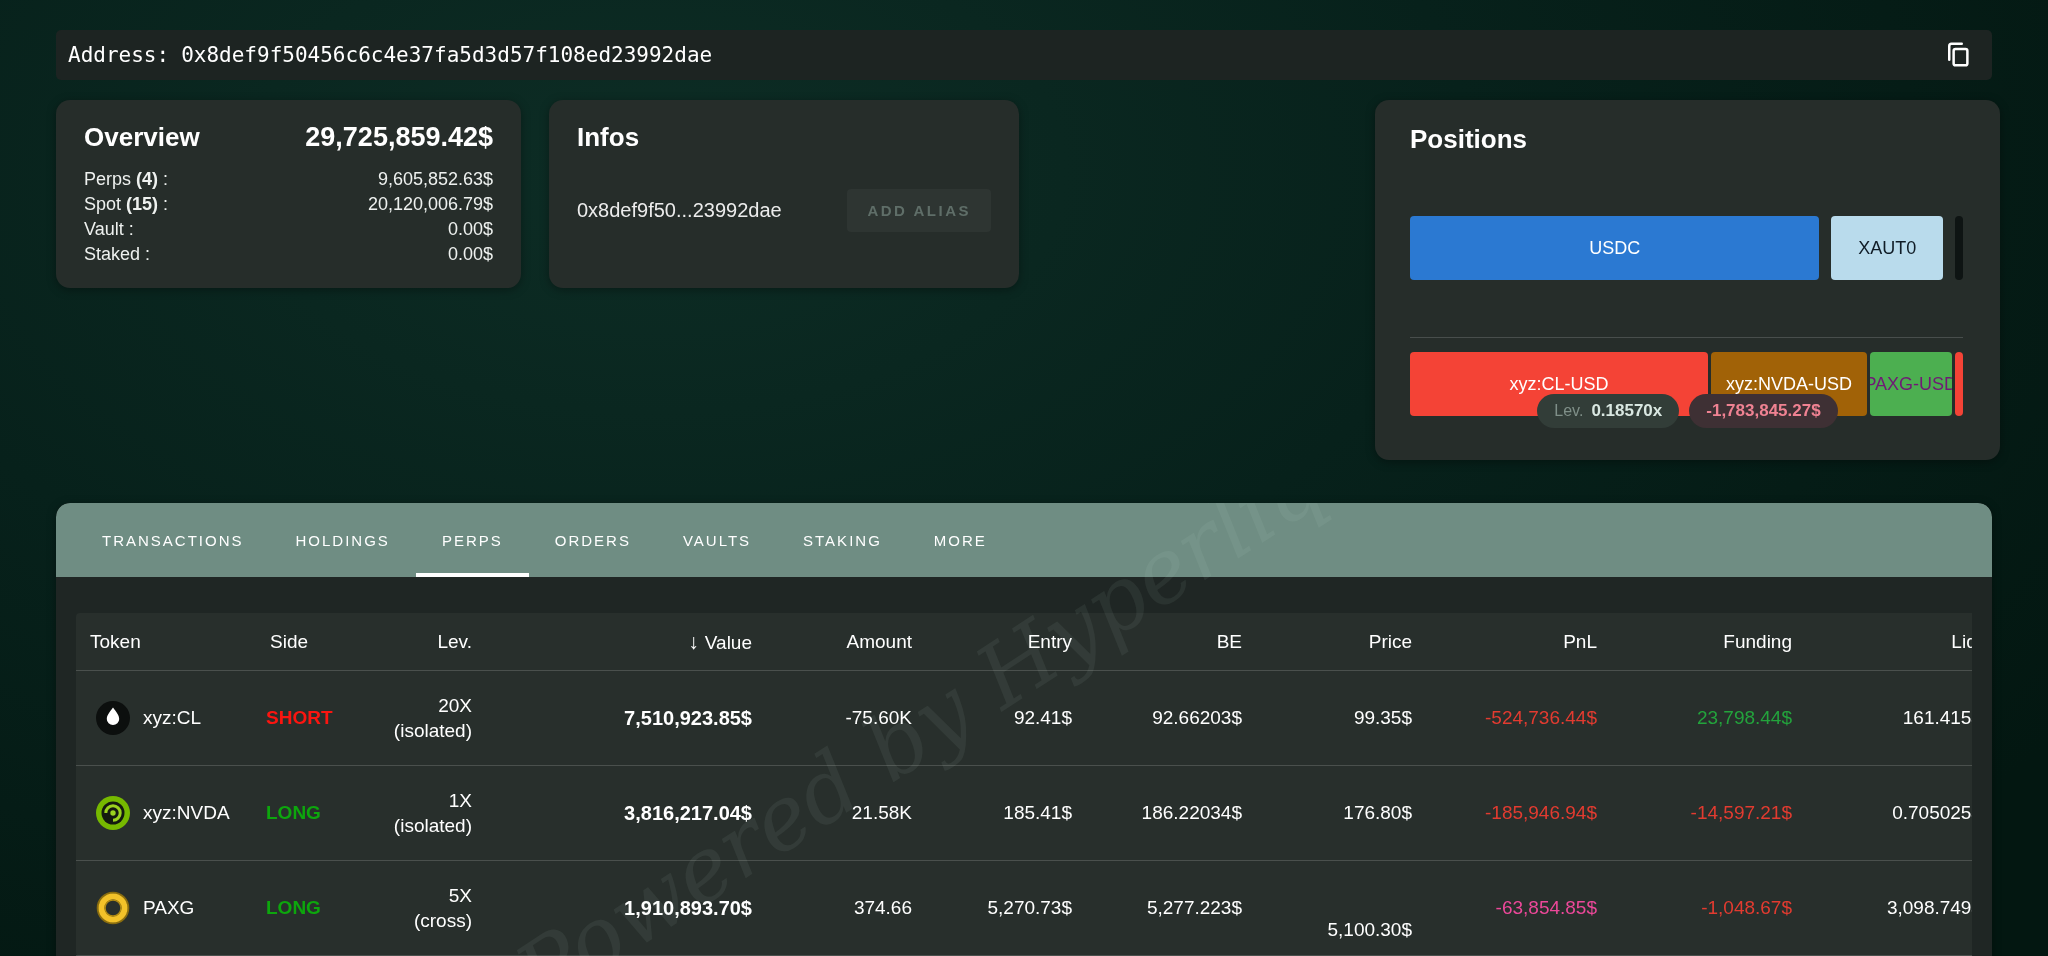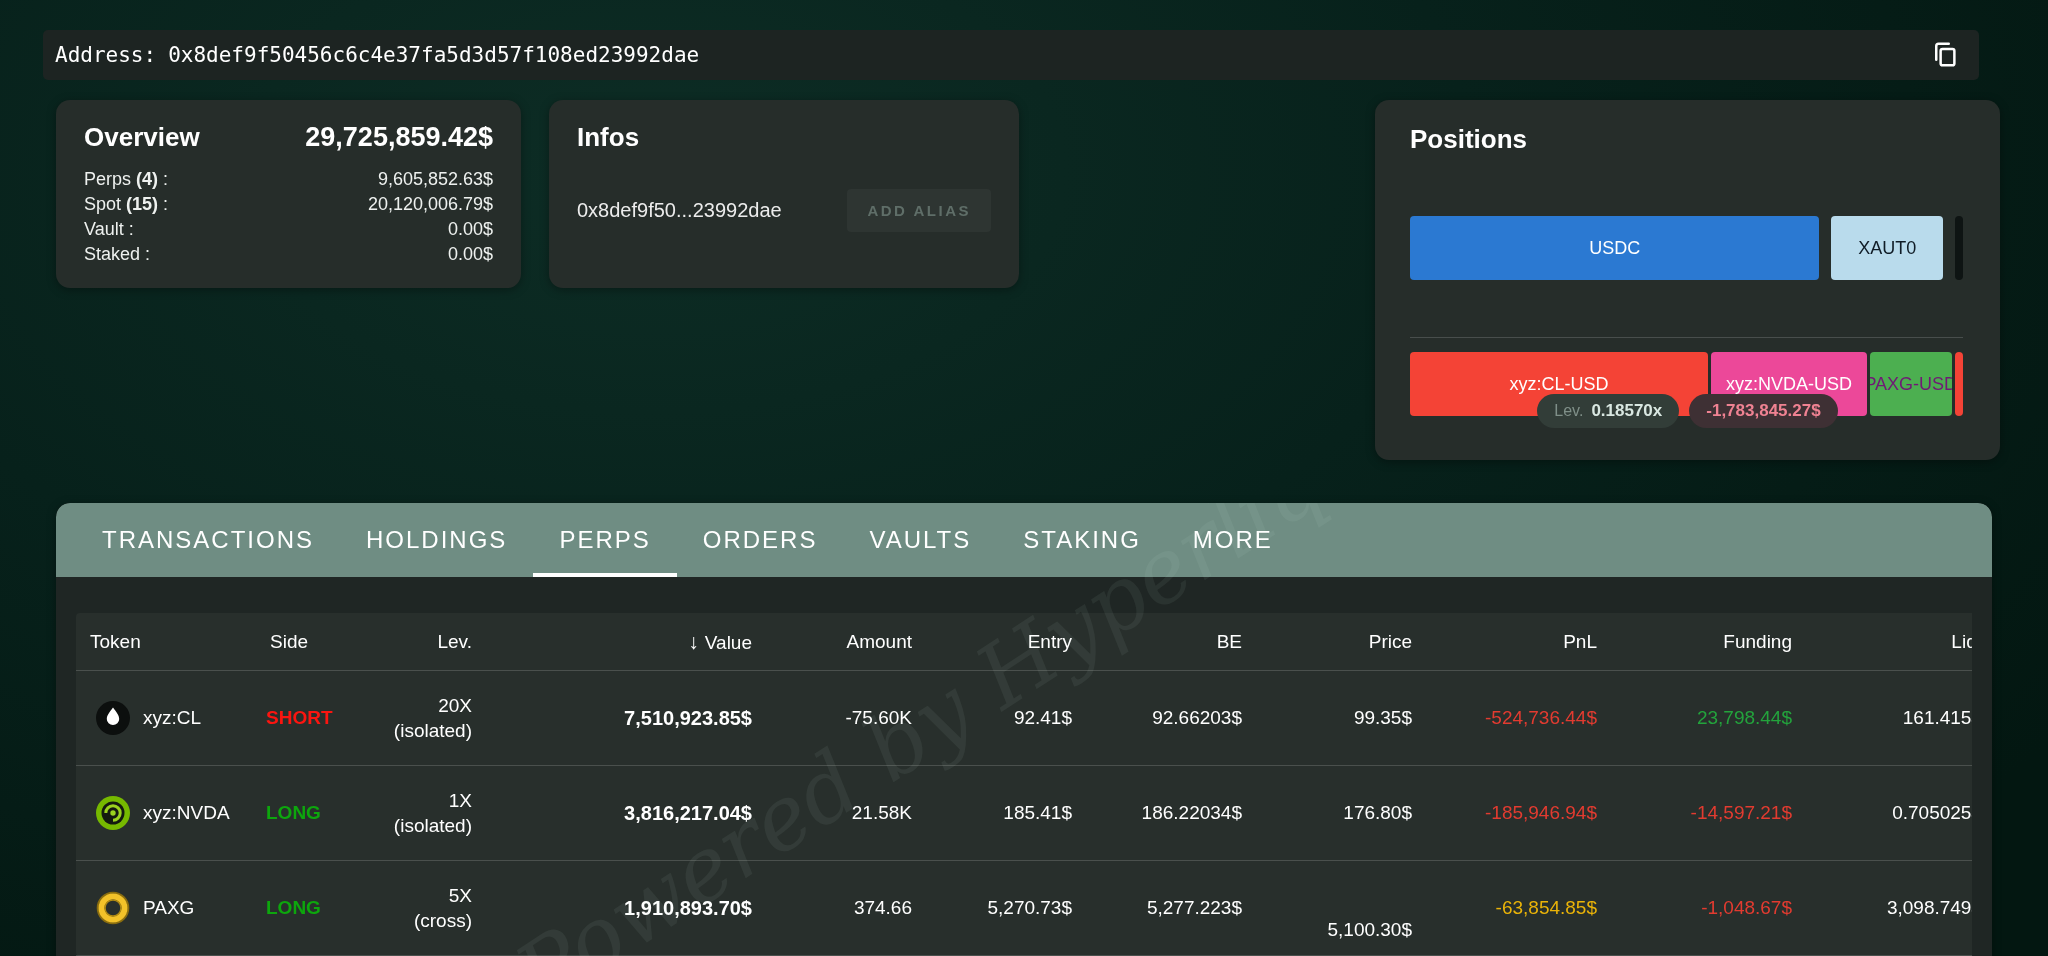--- a/index.html
+++ b/index.html
@@ -8,21 +8,21 @@
     position:relative;
     font-family:"Liberation Sans", sans-serif;
     color:#fff;
     background:#07211b;
     background-image:radial-gradient(1700px 1000px at 32% 18%, #0d2d25 0%, #07211b 48%, #031711 100%);
   }
   .card { position:absolute; background:#262d2a; border-radius:14px; box-shadow:0 2px 10px rgba(0,0,0,.35); }
 
   
   .address-bar {
-    position:absolute; left:43px; top:30px; width:1936px; height:50px;
+    position:absolute; left:56px; top:30px; width:1936px; height:50px;
     background:#1d2422; border-radius:5px; display:flex; align-items:center;
     padding:0 14px 0 12px; font-family:"DejaVu Sans Mono", monospace; font-size:21px;
   }
   .address-bar .addr-prefix { margin-right:12px; }
   .copy-btn { margin-left:auto; width:40px; height:40px; display:flex; align-items:center; justify-content:center;
     background:transparent; border:none; cursor:pointer; }
 
   
   .overview-card { left:56px; top:100px; width:465px; height:188px; padding:22px 28px; }
   .ov-head { display:flex; justify-content:space-between; align-items:baseline; }
@@ -55,21 +55,21 @@
   .pill-lev { background:#323d38; }
   .pill-lev .k { color:#7f8f88; margin-right:8px; }
   .pill-lev .v { color:#d9e7e1; font-weight:700; font-size:17px; }
   .pill-pnl { background:#3e3034; color:#ef8292; font-weight:700; font-size:17px; }
 
   
   .main-card { position:absolute; left:56px; top:503px; width:1936px; height:520px;
     background:#1f2624; border-radius:14px; overflow:hidden; box-shadow:0 2px 10px rgba(0,0,0,.35); }
   .tabs { height:74px; background:#6f8d83; border-radius:14px 14px 0 0; display:flex; align-items:stretch; padding-left:20px; }
   .tab { position:relative; display:flex; align-items:center; padding:0 26px; color:#fff;
-    font-size:24px; letter-spacing:2px; font-weight:500; background:none; border:none; cursor:pointer; font-family:inherit; }
+    font-size:15px; letter-spacing:2px; font-weight:500; background:none; border:none; cursor:pointer; font-family:inherit; }
   .tab.active::after { content:""; position:absolute; left:0; right:0; bottom:0; height:4px; background:#fff; }
 
   .table-wrap { margin:36px 20px 0; overflow:hidden; position:relative; z-index:1; }
   .ptable { width:1920px; background:#282f2c; border-radius:4px; }
   .thead { display:flex; height:58px; align-items:center; border-bottom:1px solid rgba(255,255,255,0.16); }
   .tr { display:flex; height:95px; align-items:center; border-bottom:1px solid rgba(255,255,255,0.16); cursor:pointer; }
   .th, .td { padding:0 14px; white-space:nowrap; font-size:19px; }
   .th { font-weight:500; color:#fff; }
   .right { text-align:right; }
   .cell-token { display:flex; align-items:center; gap:13px; padding-left:20px !important; }
@@ -155,21 +155,21 @@
       <div class="seg" style="width: 21.1%; background: rgb(185, 219, 236); color: rgb(16, 28, 38);">
         <span>XAUT0</span>
       </div>
       <div class="seg" style="width: 1.5%; background: rgb(14, 20, 19); color: rgb(255, 255, 255);"></div>
     </div>
   <div class="pos-divider"></div>
   <div class="bar bar2">
       <div class="seg" style="width: 54.8%; background: rgb(244, 67, 54); color: rgb(255, 255, 255);">
         <span>xyz:CL-USD</span>
       </div>
-      <div class="seg" style="width: 28.6%; background: #ec4899; color: rgb(255, 255, 255); justify-content: center;">
+      <div class="seg" style="width: 28.6%; background: #a16207; color: rgb(255, 255, 255); justify-content: center;">
         <span>xyz:NVDA-USD</span>
       </div>
       <div class="seg" style="width: 15.1%; background: rgb(76, 175, 80); color: #701a75;">
         <span>PAXG-USD</span>
       </div>
       <div class="seg" style="width: 1.5%; background: rgb(244, 67, 54); color: rgb(255, 255, 255);"></div>
     </div>
   <div class="pills">
     <div class="pill pill-lev">
       <span class="k">Lev.</span>
@@ -269,21 +269,21 @@
             <div class="td cell-side" style="width: 120px; color: rgb(13, 166, 13);">LONG</div>
             <div class="td right" style="width: 110px;">
               <div class="lev-line">5X</div>
               <div class="lev-line">(cross)</div>
             </div>
             <div class="td right cell-value" style="width: 280px;">1,910,893.70$</div>
             <div class="td right " style="width: 160px;">374.66</div>
             <div class="td right " style="width: 160px;">5,270.73$</div>
             <div class="td right " style="width: 170px;">5,277.223$</div>
             <div class="td right " style="width: 170px; margin-top: 44px;">5,100.30$</div>
-            <div class="td right " style="width: 185px; color: #eab308;">-63,854.85$</div>
+            <div class="td right " style="width: 185px; color: #ec4899;">-63,854.85$</div>
             <div class="td right " style="width: 195px; color: rgb(226, 59, 48);">-1,048.67$</div>
             <div class="td right " style="width: 190px;">3,098.749$</div>
           </div>
         </div>
     </div>
   </div>
   <div class="watermark">Powered by Hyperliquid</div>
 </div>
 
 </body></html>

